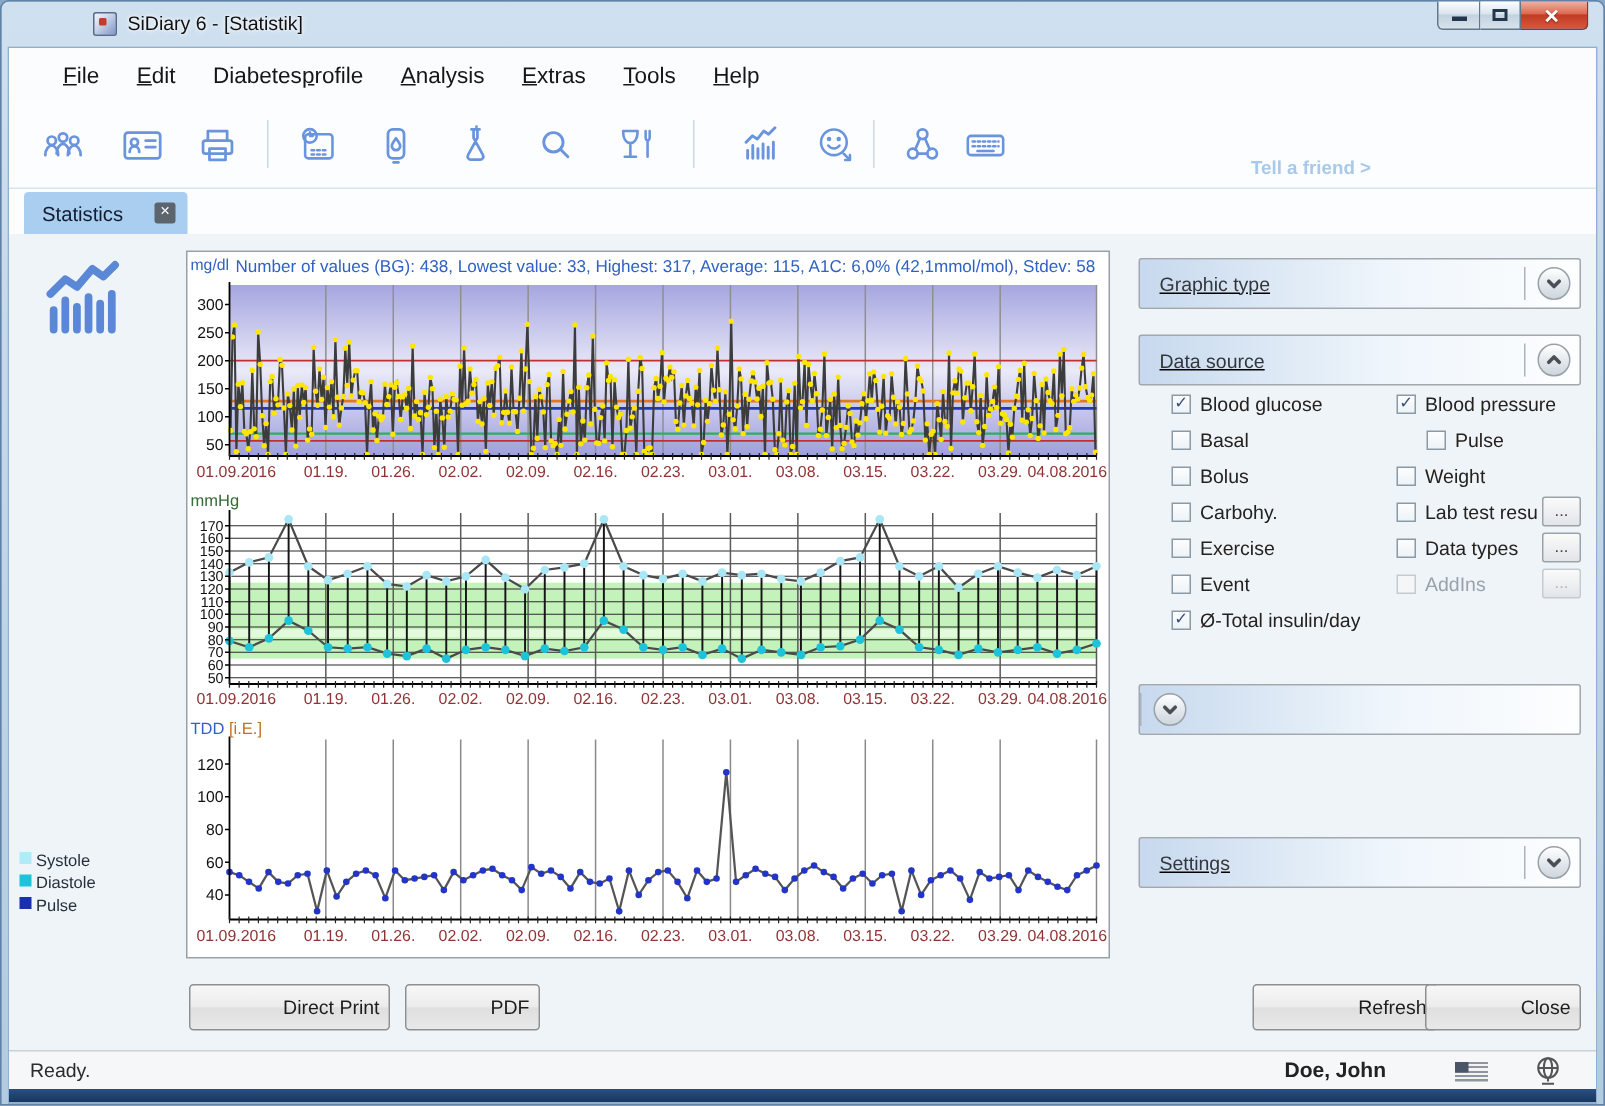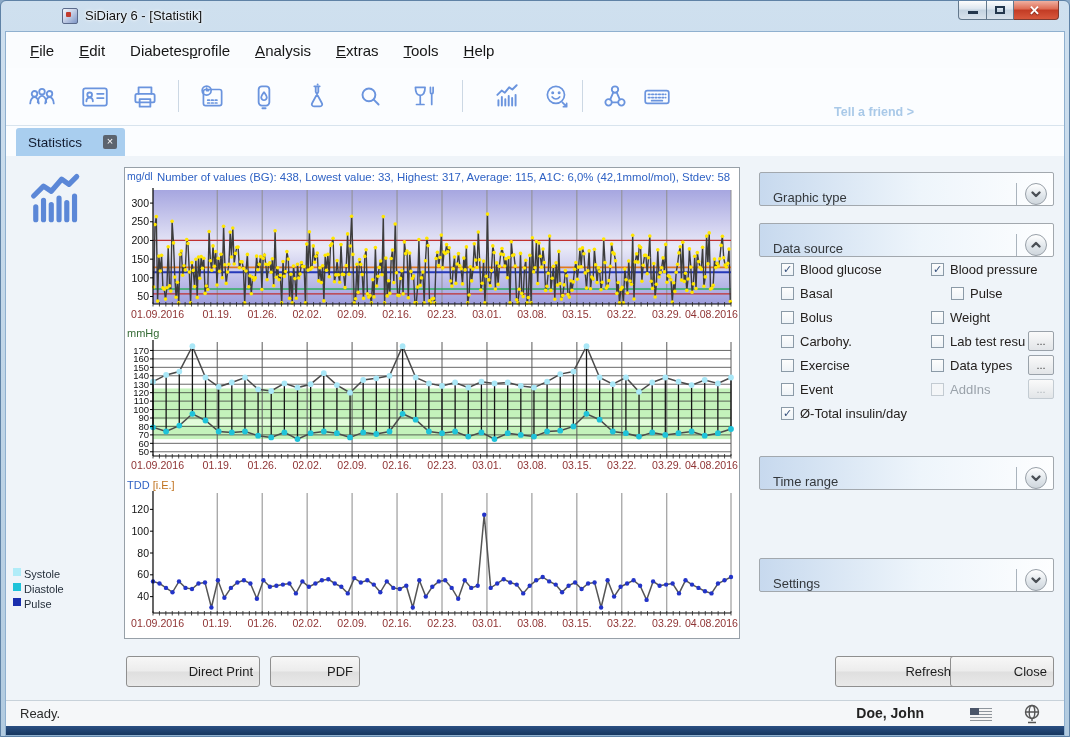--- a/index.html
+++ b/index.html
@@ -17,21 +17,21 @@
   .wb{position:relative;height:19px;border:1px solid #63788c;border-top:none;background:linear-gradient(#fdfdfd,#dbe5ef 45%,#c3d2e0 50%,#d8e2ec);padding:0;cursor:default;}
   .wb.min{width:29px;border-radius:0 0 0 4px;}
   .wb.max{width:27px;border-left:none;}
   .wb.close{width:45px;border-left:none;border-radius:0 0 4px 0;border-color:#7e3a30;
     background:linear-gradient(#f0b0a0,#dd6a52 45%,#c23b24 50%,#d8573c);}
   .glyph-min{position:absolute;left:9px;bottom:5px;width:10px;height:3px;background:#23364c;}
   .glyph-max{position:absolute;left:8px;top:5px;width:10px;height:8px;border:2px solid #23364c;background:transparent;}
   .glyph-close{position:absolute;left:15px;top:2px;color:#fff;font-size:13px;font-weight:bold;text-shadow:0 1px 1px #7a2418;}
   
   .client{position:absolute;left:4px;right:4px;top:30px;bottom:0;background:#fbfdff;border:1px solid #8fb0cf;overflow:hidden;}
-  .menubar{position:absolute;left:0;top:0;right:0;height:36px;background:#fafcfe;display:flex;align-items:center;padding-left:24px;gap:25px;}
+  .menubar{position:absolute;left:0;top:0;right:0;height:36px;background:#fafcfe;display:flex;align-items:center;padding-left:36px;gap:25px;}
   .menu-item{font-size:15px;color:#161616;cursor:default;}
   .toolbar{position:absolute;left:0;top:36px;right:0;height:58px;background:#fbfdff;border-bottom:1px solid #d8e4ee;}
   .tbtn{position:absolute;top:14px;width:30px;height:30px;display:inline-block;}
   .tsep{position:absolute;top:12px;width:1px;height:32px;background:#ccd8e4;}
   .tellafriend{position:absolute;left:828px;top:37px;font-size:12.5px;font-weight:bold;color:#a9c9e8;cursor:pointer;}
   .tabbar{position:absolute;left:0;top:94px;right:0;height:30px;background:#fbfdff;}
   .tab{position:absolute;left:10px;top:2px;width:109px;height:28px;background:#a9ceef;border-radius:3px 3px 0 0;
     display:flex;align-items:center;padding:0 8px 0 12px;}
   .tab-label{font-size:13.5px;color:#121c30;flex:1;}
   .tabclose{width:14px;height:14px;background:#5c646e;color:#fff;border-radius:2px;font-size:11px;line-height:13px;text-align:center;cursor:pointer;}
@@ -40,21 +40,21 @@
   .big-stats-icon{position:absolute;left:16px;top:12px;}
   .legend{position:absolute;left:7px;top:412px;}
   .legend-row{display:flex;align-items:flex-start;height:15px;}
   .legend-swatch{width:8px;height:8px;margin-right:3px;display:inline-block;}
   .legend-label{font-size:11px;color:#26303c;}
   
   .chart-panel{position:absolute;left:118px;top:11px;width:616px;height:472px;background:#fff;border:1px solid #97a0a8;}
   .chart-panel svg{position:absolute;left:0;}
   
   .panel-header{position:absolute;left:753px;width:295px;height:34px;border:1px solid #a2a8ae;border-radius:2px;
-    background:linear-gradient(90deg,#c7d9ee 0%,#eef5fb 55%,#fdfeff 100%);display:flex;align-items:flex-end;cursor:pointer;}
+    background:linear-gradient(90deg,#c7d9ee 0%,#eef5fb 55%,#fdfeff 100%);display:flex;align-items:center;cursor:pointer;text-decoration:underline;}
   .panel-title{font-size:13px;color:#33373b;margin-left:13px;flex:1;}
   .panel-sep{width:1px;height:22px;background:#aab4bd;margin-right:8px;}
   .chev{width:22px;height:22px;margin-right:6px;border:1px solid #98a0a8;border-radius:50%;
     background:linear-gradient(#ffffff,#dfe5ea 60%,#cfd6dc);padding:0;display:flex;align-items:center;justify-content:center;cursor:pointer;}
   .ds-body{position:absolute;left:753px;top:101px;width:295px;height:190px;}
   .ds-col{position:absolute;top:0;}
   .ds-col.left{left:22px;width:150px;}
   .ds-col.right{left:172px;width:123px;}
   .cbrow{position:relative;display:flex;align-items:center;height:24px;cursor:default;}
   .cb{width:13px;height:13px;border:1px solid #8b9aa7;background:linear-gradient(#fdfdfd,#eef3f7);
@@ -1390,21 +1390,20 @@
               <button class="morebtn">...</button>
             </label>
             <label class="cbrow disabled">
               <span class="cb"></span>
               <span class="cbl" style="max-width: 84px;">AddIns</span>
               <button class="morebtn">...</button>
             </label>
           </div>
       </div>
       <div class="panel-header" style="top:300px">
-        <span class="panel-title">Time range</span>
         <span class="panel-sep"></span>
         <button class="chev">
             <svg width="14" height="14" viewBox="0 0 14 14" fill="none" stroke="#4a4f55" stroke-width="2.4" stroke-linecap="round" stroke-linejoin="round">
               <path d="M3.5 5.5l3.5 3.5 3.5-3.5"></path>
             </svg>
           </button>
       </div>
       <div class="panel-header" style="top:402px">
         <span class="panel-title">Settings</span>
         <span class="panel-sep"></span>

